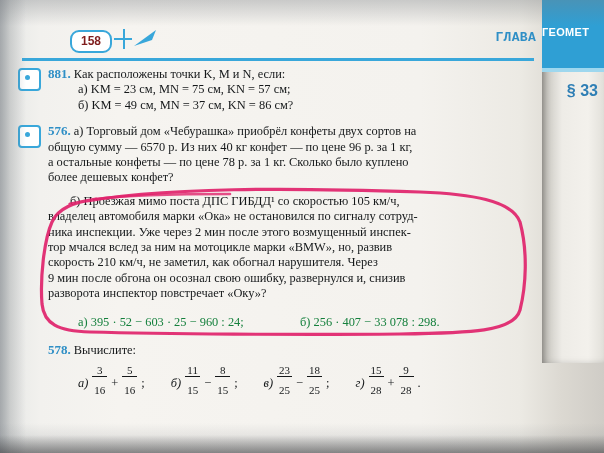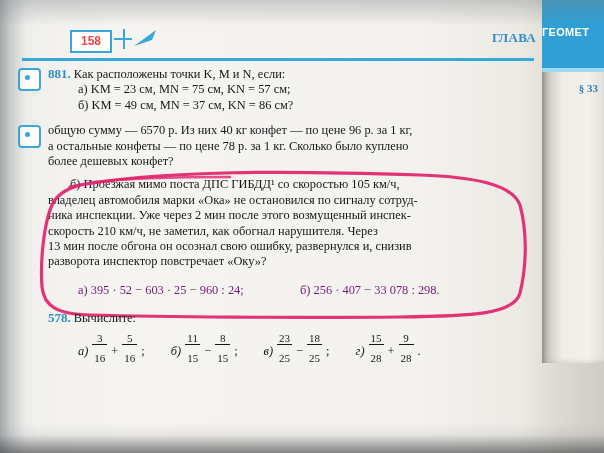--- a/index.html
+++ b/index.html
@@ -67,54 +67,54 @@
     font-size: 11px;
     font-weight: bold;
     letter-spacing: 0.3px;
     font-family: "Liberation Sans", sans-serif;
     text-align: left;
   }
   .next-section {
     position: absolute;
     right: 6px; top: 82px;
     color: #2f7fb5;
-    font-size: 11px;
-    font-weight: bold;
-    font-family: Liberation Serif, serif;
+    font-size: 16px;
+    font-weight: bold;
+    font-family: Liberation Sans, sans-serif;
   }
   .header-rule {
     position: absolute;
     left: 22px; top: 58px;
     width: 512px; height: 3px;
     background: #39a7da;
   }
   .page-num-box {
     position: absolute;
     left: 70px; top: 30px;
     padding: 2px 9px 3px 9px;
     background: #ffffff;
     border: 2px solid #39a7da;
-    border-radius: 0;
-    color: #ef4444;
+    border-radius: 9px;
+    color: #7f1d1d;
     font-size: 12px;
     font-weight: bold;
     font-family: "Liberation Sans", sans-serif;
   }
   .header-deco {
     position: absolute;
     left: 112px; top: 26px;
     width: 46px; height: 26px;
   }
   .chapter-label {
     position: absolute;
     right: 68px; top: 30px;
     color: #2f8fc6;
     font-size: 13px;
     font-weight: bold;
-    font-family: Liberation Serif, serif;
+    font-family: Liberation Mono, monospace;
     letter-spacing: 0.3px;
   }
 
   
   .content {
     position: absolute;
     left: 48px; top: 66px;
     width: 474px;
   }
   .task {
@@ -165,21 +165,21 @@
   .marker {
     position: absolute;
     left: -48px; top: -12px;
     width: 566px; height: 164px;
     pointer-events: none;
   }
   .exercise-row {
     display: flex;
     font-size: 12.4px;
     line-height: 16px;
-    color: #701a75;
+    color: #15803d;
     align-items: flex-end;
   }
   .exercise-row .col { flex: 1; }
   .frac-row {
     display: flex;
     align-items: center;
     gap: 26px;
     margin-top: 6px;
     padding-left: 30px;
     font-size: 12.4px;
@@ -235,34 +235,39 @@
       <div class="line">
         <span class="task-no">881.</span>
         <span>Как расположены точки K, M и N, если:</span>
       </div>
       <div class="line sub">а) KM = 23 см,    MN = 75 см,    KN = 57 см;</div>
       <div class="line sub">б) KM = 49 см,    MN = 37 см,    KN = 86 см?</div>
     </div>
 
     <div class="task" style="margin-top:10px;">
       <div class="task-icon"></div>
+      <div class="line">
+        <span class="task-no">576.</span>
+        <span>а) Торговый дом «Чебурашка» приобрёл конфеты двух сортов на</span>
+      </div>
       <div class="line">общую сумму — 6570 р. Из них 40 кг конфет — по цене 96 р. за 1 кг,</div>
       <div class="line">а остальные конфеты — по цене 78 р. за 1 кг. Сколько было куплено</div>
       <div class="line">более дешевых конфет?</div>
 
       <div class="circled-wrap">
         <svg class="marker" viewBox="0 0 566 164" width="566" height="164">
           <path d="M70 22 C160 4, 300 6, 420 10 C470 12, 512 18, 520 40 C528 70, 526 104, 520 128 C514 150, 470 151, 400 152 C300 153, 160 152, 90 150 C58 149, 44 142, 42 122 C40 96, 44 58, 52 40 C58 26, 74 20, 96 17" fill="none" stroke="#e0236b" stroke-width="3.2" stroke-linecap="round" stroke-linejoin="round" opacity="0.92"></path>
           <path d="M96 17 C120 14, 176 12, 230 12" fill="none" stroke="#e0236b" stroke-width="2.6" stroke-linecap="round" opacity="0.8"></path>
         </svg>
         <div class="line indent">б) Проезжая мимо поста ДПС ГИБДД¹ со скоростью 105 км/ч,</div>
         <div class="line">владелец автомобиля марки «Ока» не остановился по сигналу сотруд-</div>
         <div class="line">ника инспекции. Уже через 2 мин после этого возмущенный инспек-</div>
+        <div class="line">тор мчался вслед за ним на мотоцикле марки «BMW», но, развив</div>
         <div class="line">скорость 210 км/ч, не заметил, как обогнал нарушителя. Через</div>
-        <div class="line">13 мин после обгона он осознал свою ошибку, развернулся и, снизив</div>
+        <div class="line">9 мин после обгона он осознал свою ошибку, развернулся и, снизив</div>
         <div class="line">разворота инспектор повстречает «Оку»?</div>
       </div>
     </div>
 
     <div class="task" style="margin-top:12px;">
       <div class="exercise-row sub" style="padding-left:30px;">
         <div class="col">а) 395 · 52 − 603 · 25 − 960 : 24;</div>
         <div class="col">б) 256 · 407 − 33 078 : 298.</div>
       </div>
     </div>

